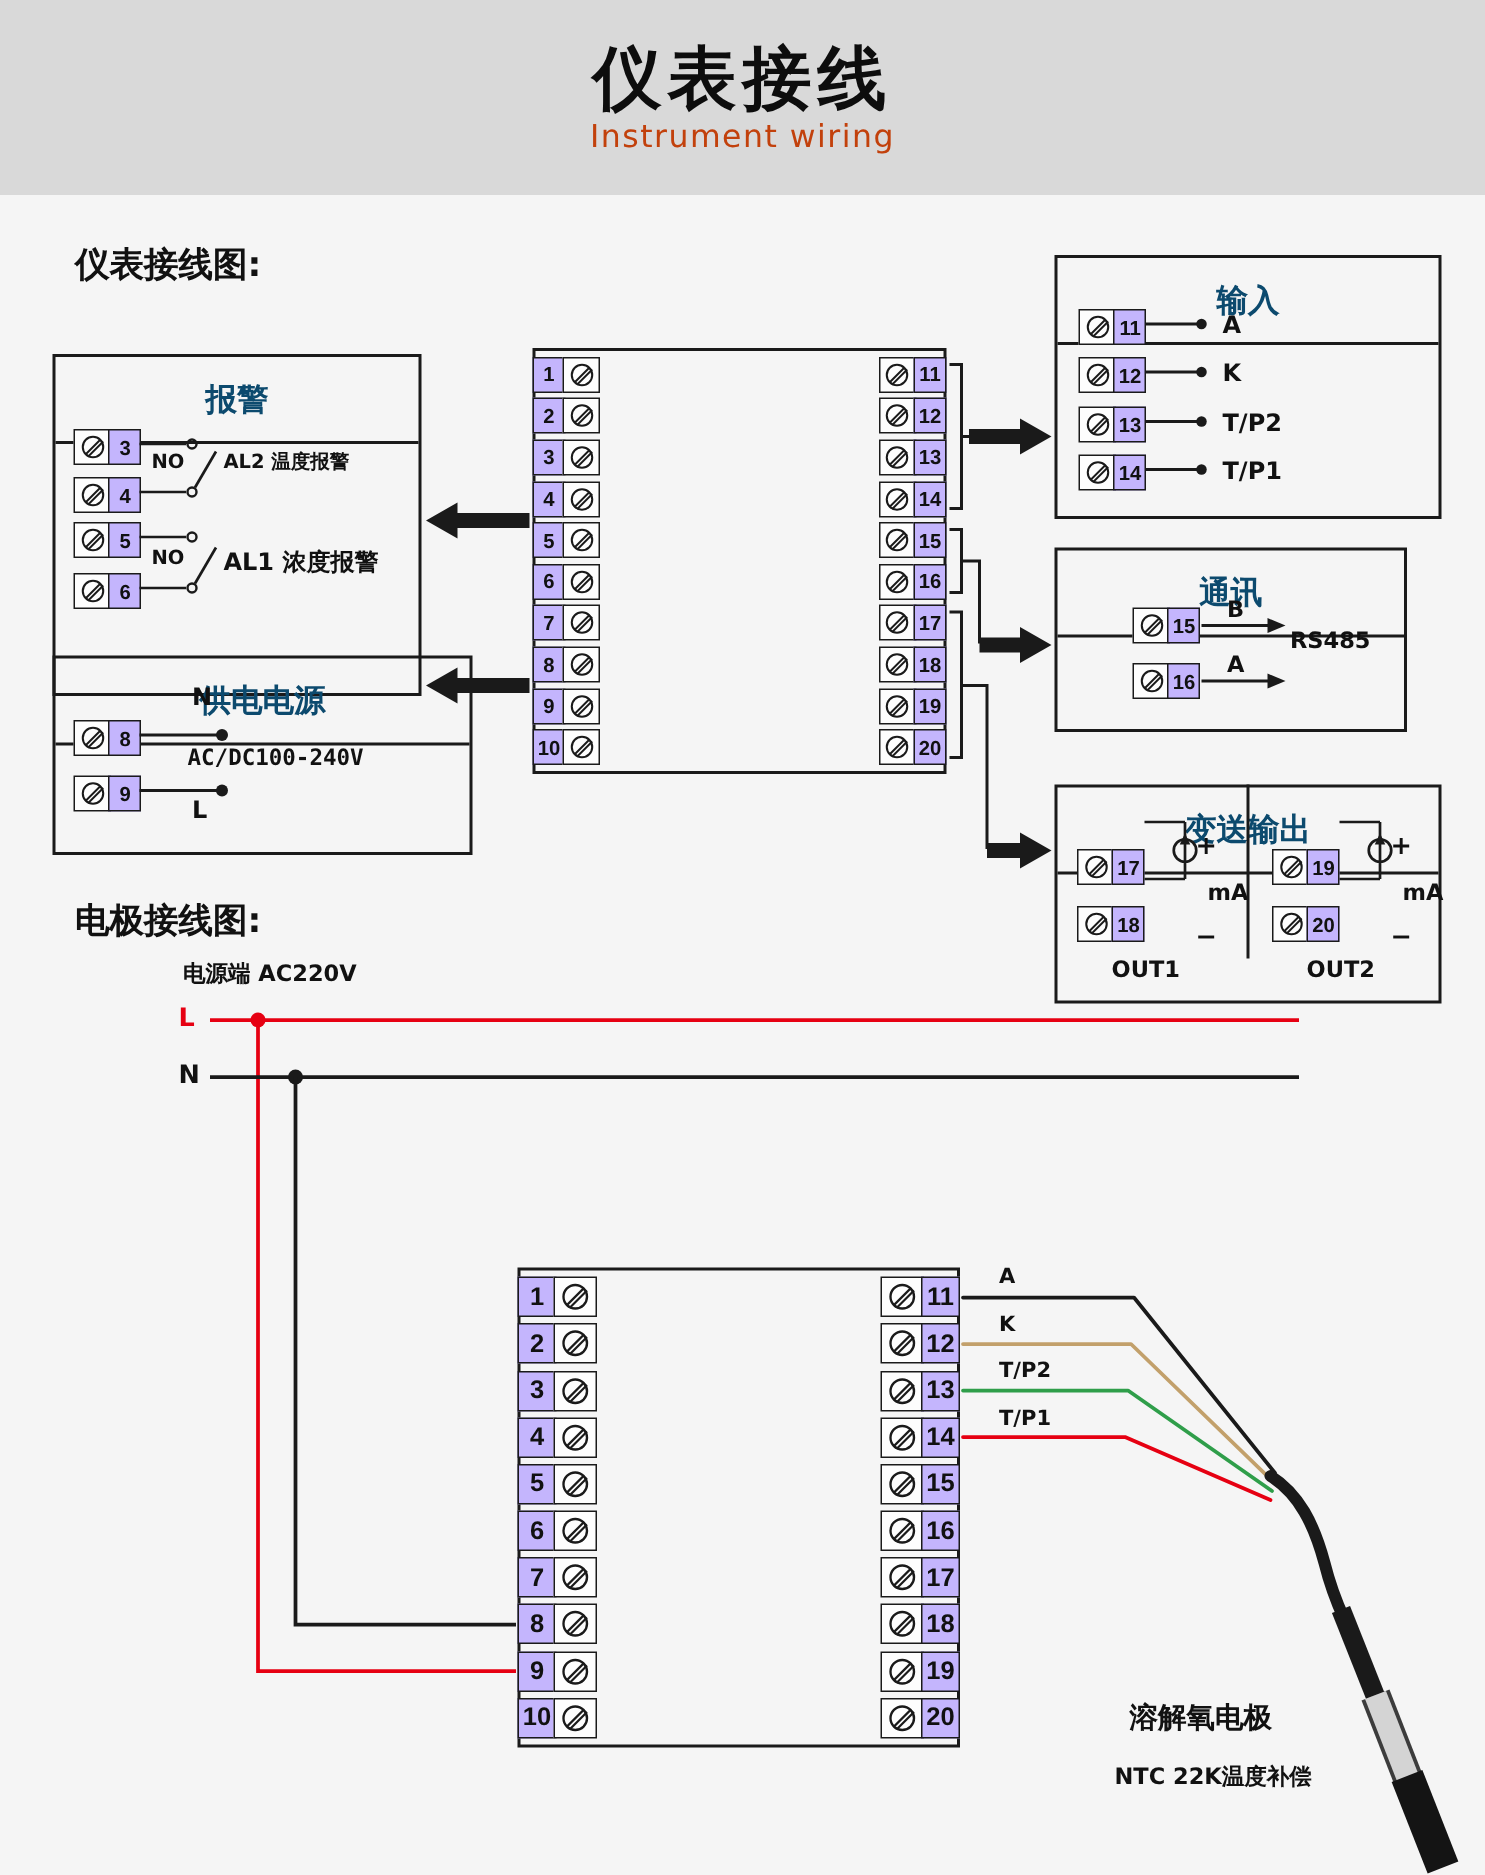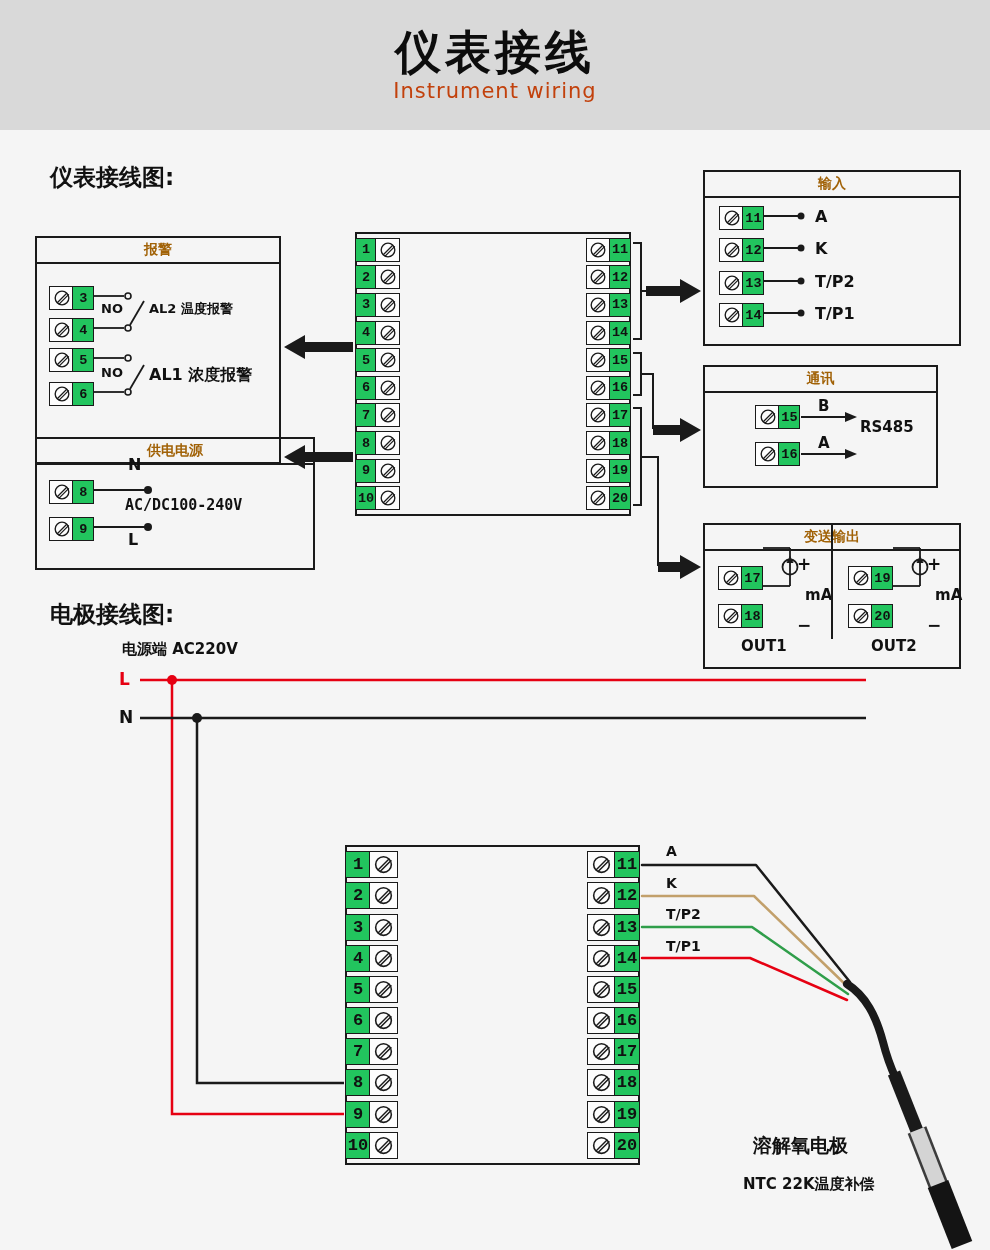--- a/index.html
+++ b/index.html
@@ -5,32 +5,32 @@
   *{margin:0;padding:0;box-sizing:border-box}
   body{font-family:"DejaVu Sans","Liberation Sans",sans-serif;background:#ffffff}
   .page{position:relative;width:990px;height:1250px;background:#f5f5f5;overflow:hidden}
   .header{position:absolute;left:0;top:0;width:990px;height:130px;background:#d9d9d9;
           display:flex;flex-direction:column;align-items:center;justify-content:center}
   .header .title{font-size:46px;font-weight:700;color:#0d0d0d;letter-spacing:4px;line-height:1.1}
   .header .subtitle{font-size:21px;color:#c2410c;margin-top:2px;letter-spacing:1px}
   .lbl{position:absolute;color:#111;font-weight:bold;white-space:nowrap;line-height:1.15}
   .mono{font-family:"DejaVu Sans Mono","Liberation Mono",monospace}
   .box{position:absolute;border:2px solid #1a1a1a}
-  .box-title{border-bottom:2px solid #1a1a1a;text-align:center;font-weight:bold;font-size:14px;
-             padding:3px 0;color:#a16207}
+  .box-title{border-bottom:2px solid #1a1a1a;text-align:center;font-weight:bold;font-size:21px;
+             padding:14px 0;color:#0c4a6e}
   .tblock{position:absolute;border:2px solid #1a1a1a}
   .tcol{position:absolute;top:0;bottom:0;display:flex;flex-direction:column;
         justify-content:space-evenly;align-items:flex-start}
   .tcol.left{left:-2px}
   .tcol.right{right:-2px;align-items:flex-end}
   .trow{display:flex}
   .tcell{position:absolute;display:flex}
-  .tnum{width:22px;height:24px;border:1.6px solid #1a1a1a;background:#22c55e;display:flex;
+  .tnum{width:22px;height:24px;border:1.6px solid #1a1a1a;background:#c4b5fd;display:flex;
         align-items:center;justify-content:center;font-size:13.5px;font-weight:600;color:#111;
-        font-family:Liberation Mono, monospace}
+        font-family:Liberation Sans, sans-serif}
   .tscrew{width:25px;height:24px;border:1.6px solid #1a1a1a;background:#fdfdfd;display:flex;
           align-items:center;justify-content:center}
   .tscrew svg{width:20px;height:20px;display:block}
   .tnum + .tscrew,.tscrew + .tnum{margin-left:-1.6px}
   .big .tnum{width:26px;height:27px;font-size:17px;font-weight:bold}
   .big .tscrew{width:29px;height:27px}
   .big .tscrew svg{width:23px;height:23px}
   .overlay{position:absolute;left:0;top:0;pointer-events:none}
 </style>
 </head>

